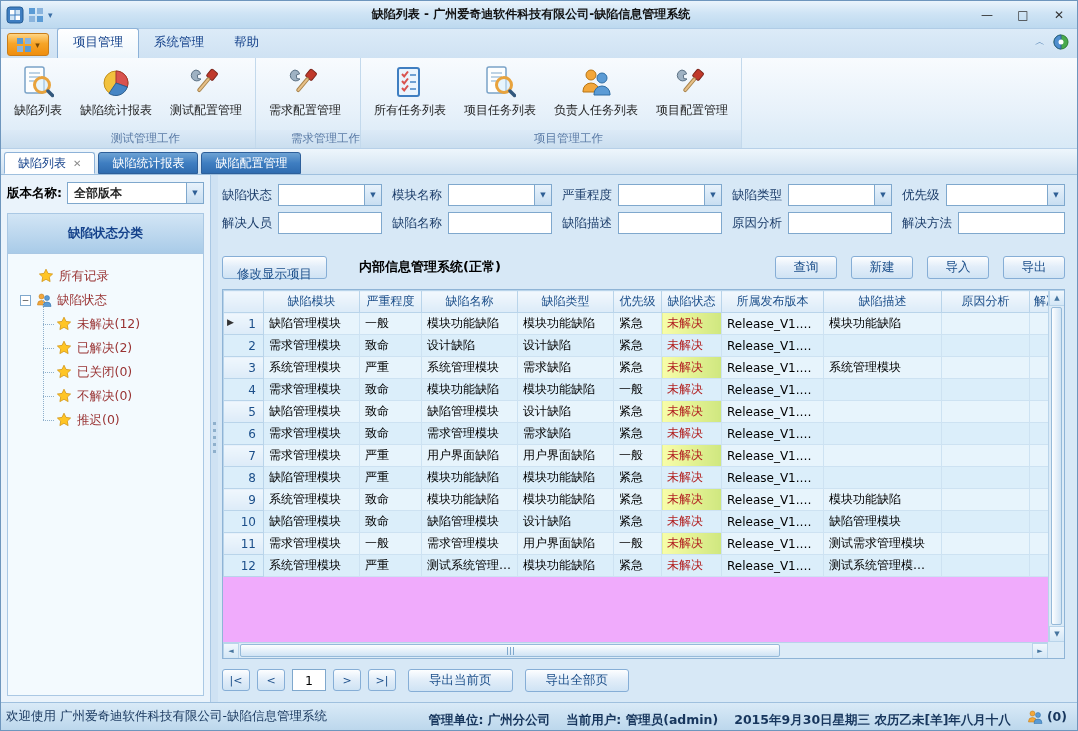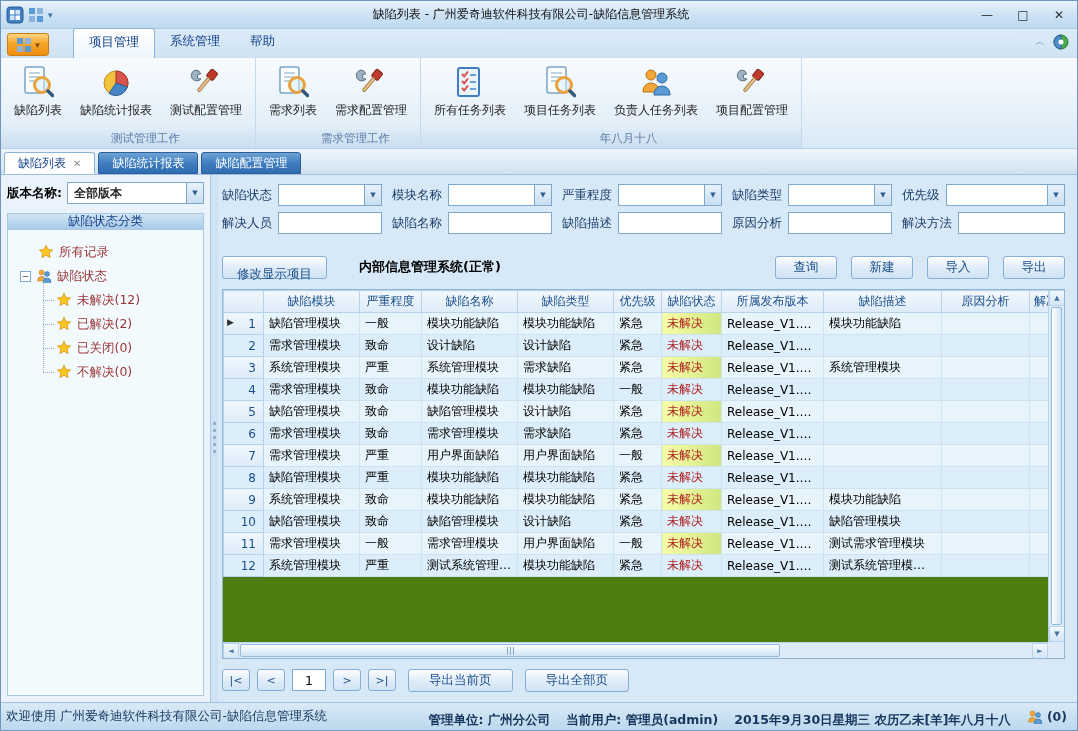--- a/index.html
+++ b/index.html
@@ -4,21 +4,21 @@
 <style>
   * { margin:0; padding:0; box-sizing:border-box; font-family:"DejaVu Sans","Liberation Sans",sans-serif; }
   html,body { width:1078px; height:731px; }
   .window { position:relative; width:1078px; height:731px; display:flex; flex-direction:column;
             background:#d7e8f6; border:1px solid #6e96bd; overflow:hidden; }
 
   
   .titlebar { height:28px; flex:none; position:relative; display:flex; align-items:center;
               background:linear-gradient(#eaf4fc,#cfe4f5 45%,#bdd9ef); border-bottom:1px solid #b0cce6; }
   .tb-left { display:flex; align-items:center; gap:4px; padding-left:5px; z-index:2; }
-  .tb-title { position:absolute; left:0; right:16px; text-align:center; font-size:12px; color:#111; }
+  .tb-title { position:absolute; left:0; right:16px; text-align:center; font-size:12px; color:#111;font-weight:bold; }
   .tb-controls { margin-left:auto; display:flex; z-index:2; }
   .winbtn { width:36px; height:22px; display:flex; align-items:center; justify-content:center;
             font-size:12px; color:#333; cursor:default; }
   .caret { font-size:9px; color:#3a6ea5; }
 
   .icon { display:inline-flex; align-items:center; justify-content:center; }
   .icon svg { width:100%; height:100%; }
   .i18 { width:18px; height:18px; }
   .i16 { width:16px; height:16px; }
   .i32 { width:32px; height:32px; }
@@ -63,22 +63,22 @@
              padding:7px 6px 6px; display:flex; flex-direction:column; }
   .version-row { display:flex; align-items:center; gap:5px; margin-bottom:9px; }
   .version-label { font-size:12.5px; font-weight:bold; color:#000; white-space:nowrap; }
   .fselect { height:22px; background:#fff; border:1px solid #7fa8cd; display:flex; align-items:center;
              font-size:12px; color:#222; }
   .fselect .fval { flex:1; padding-left:6px; overflow:hidden; white-space:nowrap; }
   .dd { width:17px; align-self:stretch; display:flex; align-items:center; justify-content:center;
         background:linear-gradient(#e8f2fb,#c8def1); border-left:1px solid #7fa8cd; font-size:7px; color:#2f5f95; }
   .version-row .fselect { flex:1;font-weight:bold; }
   .panel { flex:1; border:1px solid #aac8e4; background:#f3fafe; }
-  .panel-header { height:16px; background:linear-gradient(#d2e5f5,#a9cbe8); border-bottom:1px solid #aac8e4;
-                  color:#15428b; font-weight:normal; font-size:12.5px; display:flex; align-items:center; justify-content:center; }
+  .panel-header { height:40px; background:linear-gradient(#d2e5f5,#a9cbe8); border-bottom:1px solid #aac8e4;
+                  color:#15428b; font-weight:bold; font-size:12.5px; display:flex; align-items:center; justify-content:center; }
   .tree { padding:10px 4px; }
   .tree-item { position:relative; display:flex; align-items:center; gap:5px; height:24px;
                font-size:12.5px; color:#993333; padding-left:8px; white-space:nowrap; }
   .tree-item.lvl0.noexp { padding-left:26px; }
   .tree-item.lvl1 { padding-left:44px; }
   .tree-item.lvl1::before { content:""; position:absolute; left:31px; top:12px; width:11px;
                             border-top:1px dotted #8fb0cc; }
   .tree-item.lvl1::after { content:""; position:absolute; left:31px; top:-12px; height:24px;
                            border-left:1px dotted #8fb0cc; }
   .expander { width:11px; height:11px; flex:none; background:#fff; border:1px solid #7fa8cd;
@@ -101,21 +101,21 @@
 
   
   .toolbar-row { display:flex; align-items:center; height:24px; margin:16px 0 10px; }
   .btn { height:23px; background:linear-gradient(#fdfeff,#e3eef9 45%,#cfe3f4); border:1px solid #86aed6;
          border-radius:3px; color:#1c4f8a; font-size:12.5px; padding:9px 14px; cursor:default; }
   .system-label { font-weight:bold; font-size:13px; color:#000; margin-left:32px; flex:1; }
   .toolbar-actions { display:flex; gap:14px; }
   .toolbar-actions .btn { width:62px; padding:0; }
 
   
-  .gridwrap { flex:1; position:relative; border:1px solid #8fb4d6; background:#4d7c0f; overflow:hidden; min-height:0; }
+  .gridwrap { flex:1; position:relative; border:1px solid #8fb4d6; background:#f0abfc; overflow:hidden; min-height:0; }
   table { border-collapse:collapse; table-layout:fixed; width:832px; font-size:12px; position:absolute; top:0; left:0; }
   th { background:linear-gradient(#f2f8fd,#dcebf8); border:1px solid #b9d4ea; color:#1c4f8a;
        font-weight:normal; height:22px; padding:0 4px; overflow:hidden; white-space:nowrap; }
   td { border:1px solid #cde2f2; height:22px; padding:0 5px; background:#e7f4fc; color:#000;
        overflow:hidden; white-space:nowrap; text-overflow:ellipsis; }
   tr.even td { background:#dbeefa; }
   td.status { background:linear-gradient(90deg,#f8fda9,#cfe77f); color:#b22222;margin-top:12px; }
   td.rowhdr, th.rowhdr { background:linear-gradient(#f0f7fd,#dcebf8); border-color:#b9d4ea; text-align:right; color:#1c4f8a; }
   td.rowhdr { padding:0 7px 0 3px; }
   .rowmark { float:left; font-size:9px; color:#333; }
@@ -189,21 +189,21 @@
       <span class="icon i16" id="abIcon">
           <svg viewBox="0 0 16 16">
             <rect x="1" y="1" width="6" height="6" fill="#5b9bd5"></rect>
             <rect x="9" y="1" width="6" height="6" fill="#8ab4dd"></rect>
             <rect x="1" y="9" width="6" height="6" fill="#8ab4dd"></rect>
             <rect x="9" y="9" width="6" height="6" fill="#5b9bd5"></rect>
           </svg>
         </span>
       <span class="caret">▾</span>
     </div>
-    <div id="ribbonTabs" style="display:flex;align-items:flex-start;margin-left:16px;">
+    <div id="ribbonTabs" style="display:flex;align-items:center;">
         <div class="rtab active">项目管理</div>
         <div class="rtab">系统管理</div>
         <div class="rtab">帮助</div>
       </div>
     <div class="menubar-right">
       <span class="chev">︿</span>
       <span class="icon i16" id="mbAboutIcon">
           <svg viewBox="0 0 16 16">
             <circle cx="8" cy="8" r="7" fill="#49a94c" stroke="#2c7d30"></circle>
             <path d="M8 1 a7 7 0 0 0 0 14 z" fill="#4f8fce" stroke="#2c5f93"></path>
@@ -252,33 +252,20 @@
             <span>测试配置管理</span>
           </div>
         </div>
         <div class="rgroup-title">测试管理工作</div>
       </div>
       <div class="rgroup">
         <div class="rbuttons">
           <div class="rbtn">
             <span class="icon i32">
               <svg viewBox="0 0 32 32">
-                <rect x="3" y="1" width="19" height="26" rx="2" fill="#fdfefe" stroke="#7aa3c8" stroke-width="1.5"></rect>
-                <line x1="7" y1="7" x2="18" y2="7" stroke="#a7c4dd" stroke-width="1.5"></line>
-                <line x1="7" y1="11" x2="18" y2="11" stroke="#a7c4dd" stroke-width="1.5"></line>
-                <line x1="7" y1="15" x2="15" y2="15" stroke="#a7c4dd" stroke-width="1.5"></line>
-                <circle cx="20" cy="19" r="7.5" fill="#d6ecfb" fill-opacity="0.55" stroke="#e8a33d" stroke-width="3"></circle>
-                <line x1="26" y1="25" x2="30.5" y2="29.5" stroke="#33587d" stroke-width="3.5" stroke-linecap="round"></line>
-              </svg>
-            </span>
-            <span>需求列表</span>
-          </div>
-          <div class="rbtn">
-            <span class="icon i32">
-              <svg viewBox="0 0 32 32">
                 <g transform="rotate(40 16 16)">
                   <rect x="12" y="2" width="8" height="9" rx="1.5" fill="#c0392b" stroke="#7d241a"></rect>
                   <rect x="14.5" y="11" width="3" height="17" rx="1.5" fill="#e8c087" stroke="#a8854f"></rect>
                 </g>
                 <path d="M6 4 a5.5 5.5 0 1 0 5 9 l-3.2-.4 -.5-3.6 3.4-1.2 A5.5 5.5 0 0 0 6 4 z" fill="#9fb2c3" stroke="#5d7285"></path>
               </svg>
             </span>
             <span>需求配置管理</span>
           </div>
         </div>
@@ -330,21 +317,21 @@
                 <g transform="rotate(40 16 16)">
                   <rect x="12" y="2" width="8" height="9" rx="1.5" fill="#c0392b" stroke="#7d241a"></rect>
                   <rect x="14.5" y="11" width="3" height="17" rx="1.5" fill="#e8c087" stroke="#a8854f"></rect>
                 </g>
                 <path d="M6 4 a5.5 5.5 0 1 0 5 9 l-3.2-.4 -.5-3.6 3.4-1.2 A5.5 5.5 0 0 0 6 4 z" fill="#9fb2c3" stroke="#5d7285"></path>
               </svg>
             </span>
             <span>项目配置管理</span>
           </div>
         </div>
-        <div class="rgroup-title">年八月十八</div>
+        <div class="rgroup-title">项目管理工作</div>
       </div>
       <div class="rfill"></div>
     </div>
 
   <div class="doctabs" id="docTabs">
       <div class="dtab active">
         <span>缺陷列表</span>
         <span class="x">✕</span>
       </div>
       <div class="dtab inactive">
@@ -412,20 +399,28 @@
               </span>
               <span>已关闭(0)</span>
             </div>
             <div class="tree-item lvl1">
               <span class="icon i16">
                 <svg viewBox="0 0 16 16">
                   <path d="M8 1.2 L10 5.4 14.6 6 l-3.3 3.1 .8 4.5 L8 11.3 3.9 13.6 l.8-4.5 L1.4 6 6 5.4 z" fill="#ffc524" stroke="#d29413" stroke-width="0.8"></path>
                 </svg>
               </span>
               <span>不解决(0)</span>
+            </div>
+            <div class="tree-item lvl1">
+              <span class="icon i16">
+                <svg viewBox="0 0 16 16">
+                  <path d="M8 1.2 L10 5.4 14.6 6 l-3.3 3.1 .8 4.5 L8 11.3 3.9 13.6 l.8-4.5 L1.4 6 6 5.4 z" fill="#ffc524" stroke="#d29413" stroke-width="0.8"></path>
+                </svg>
+              </span>
+              <span>推迟(0)</span>
             </div>
           </div>
       </div>
     </div>
 
     <div class="splitter">
         <div class="grip"></div>
       </div>
 
     <div class="main">

